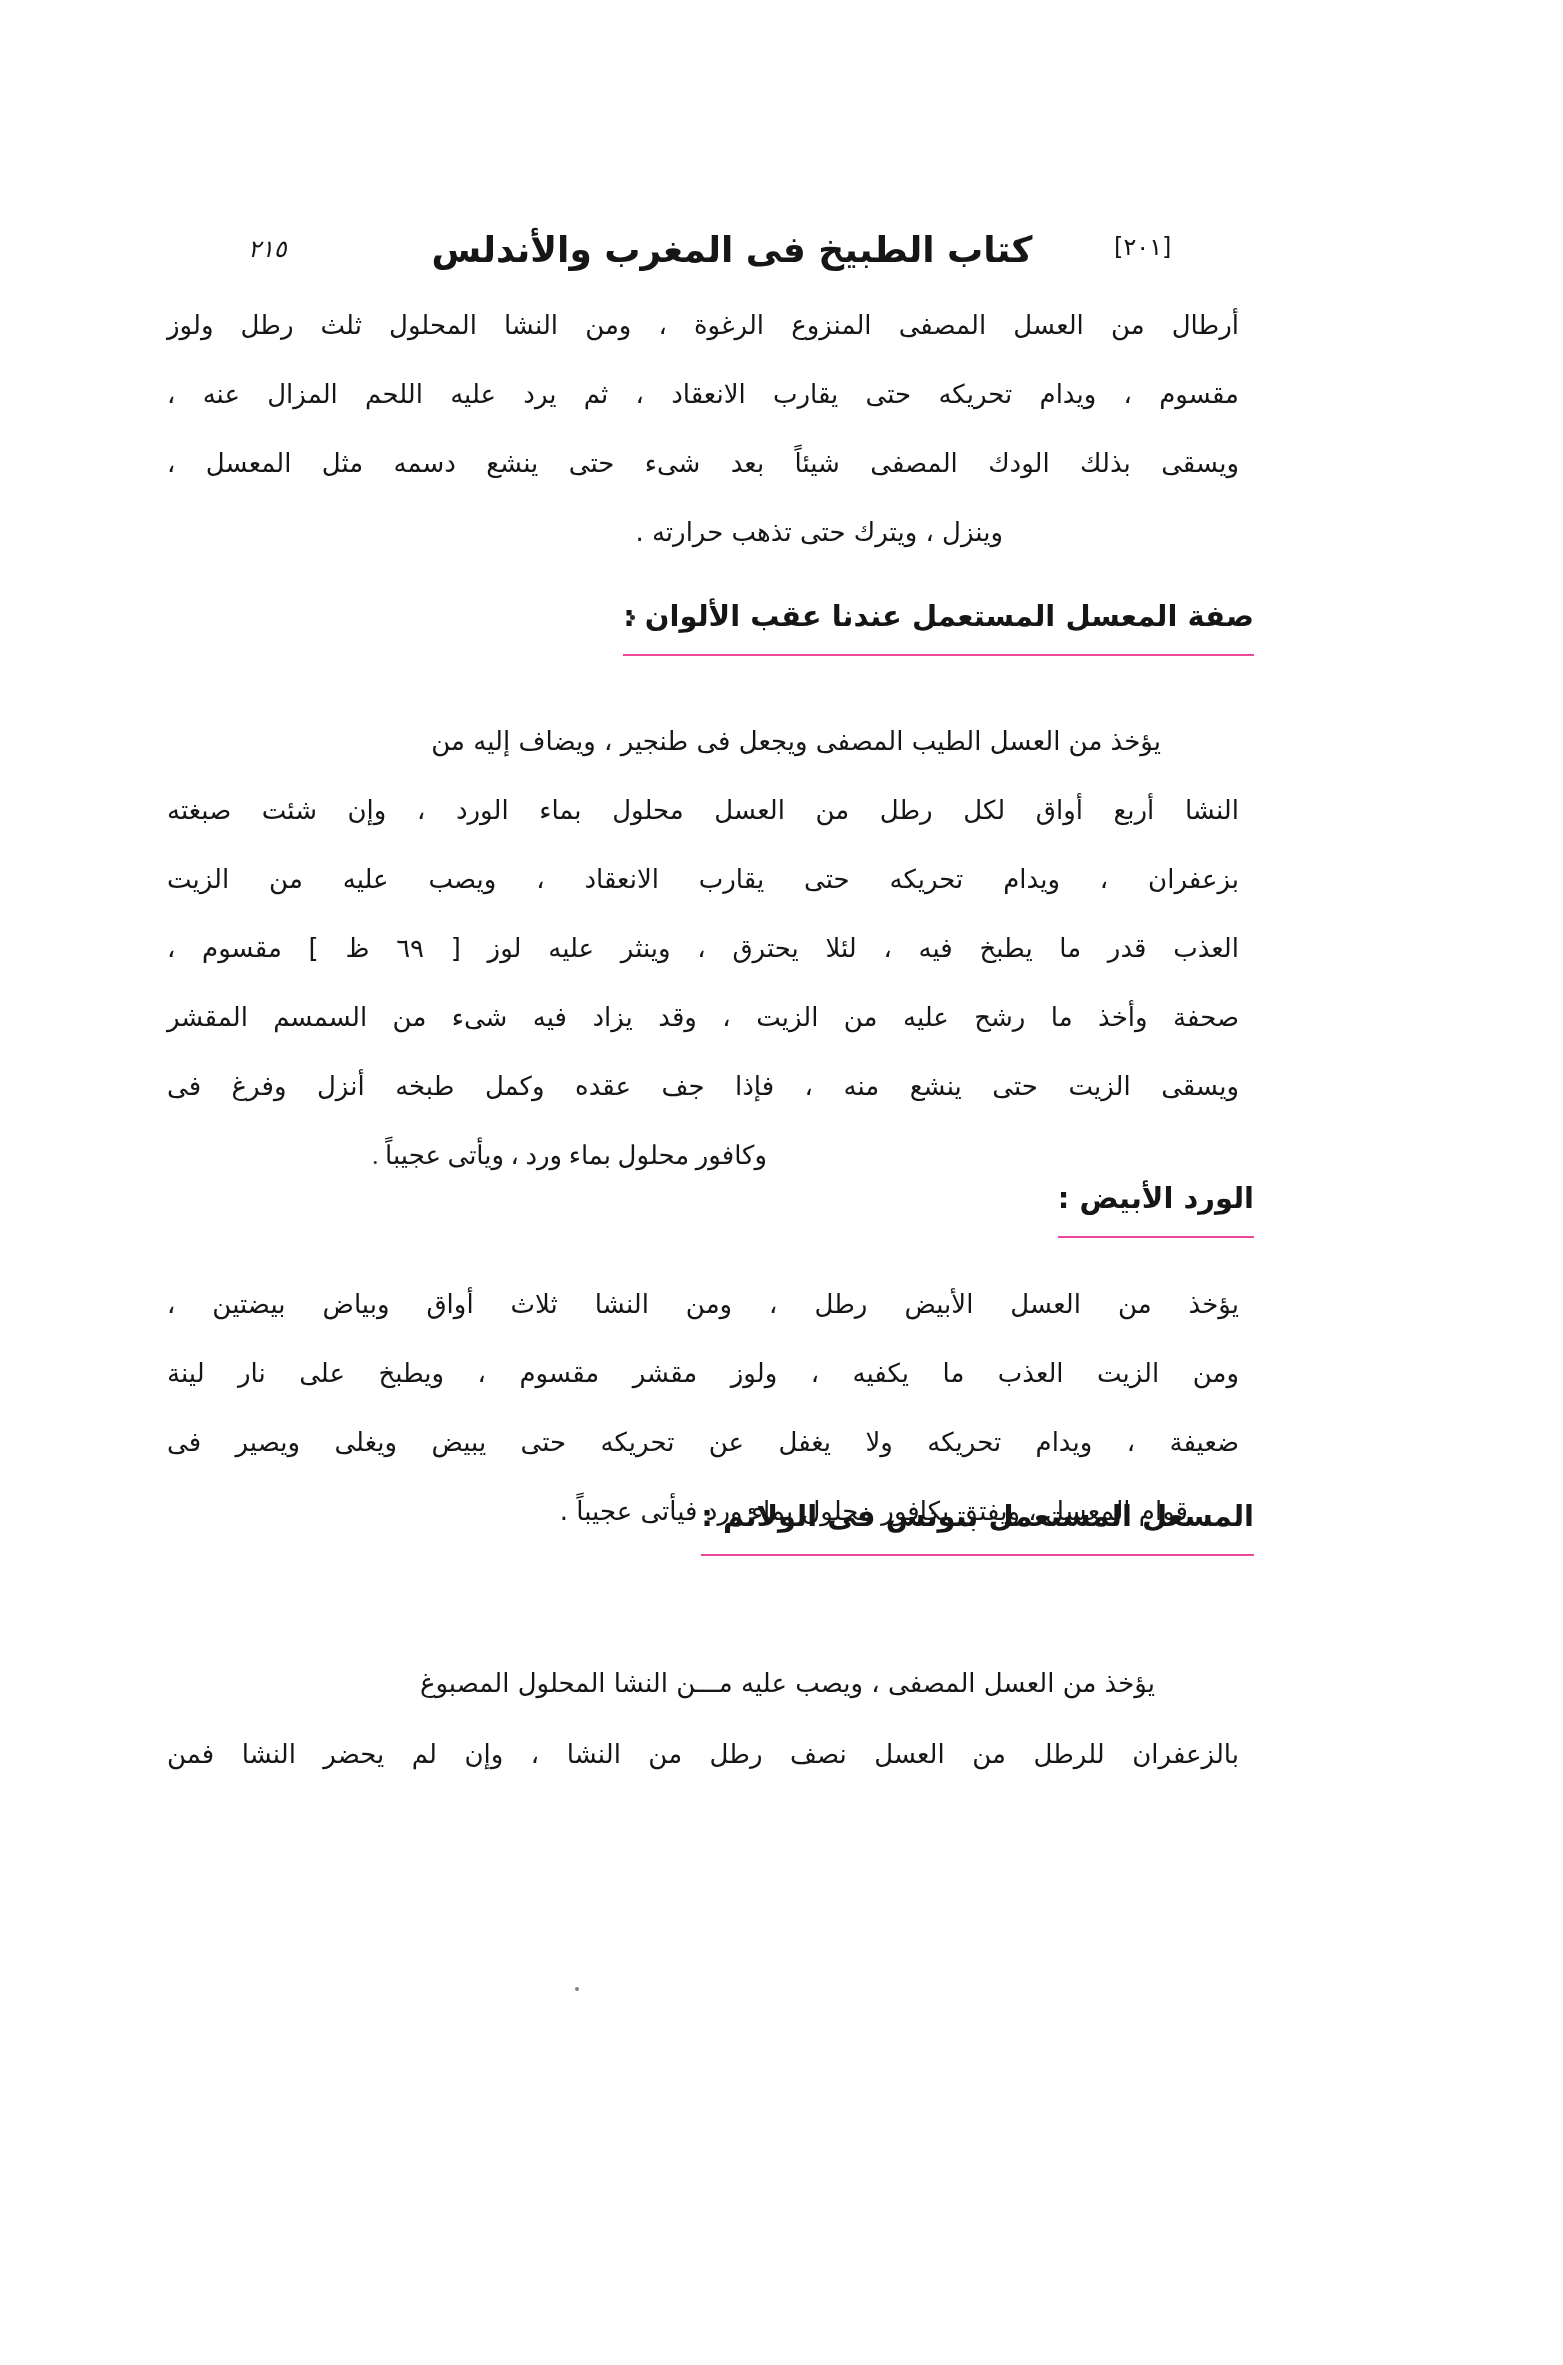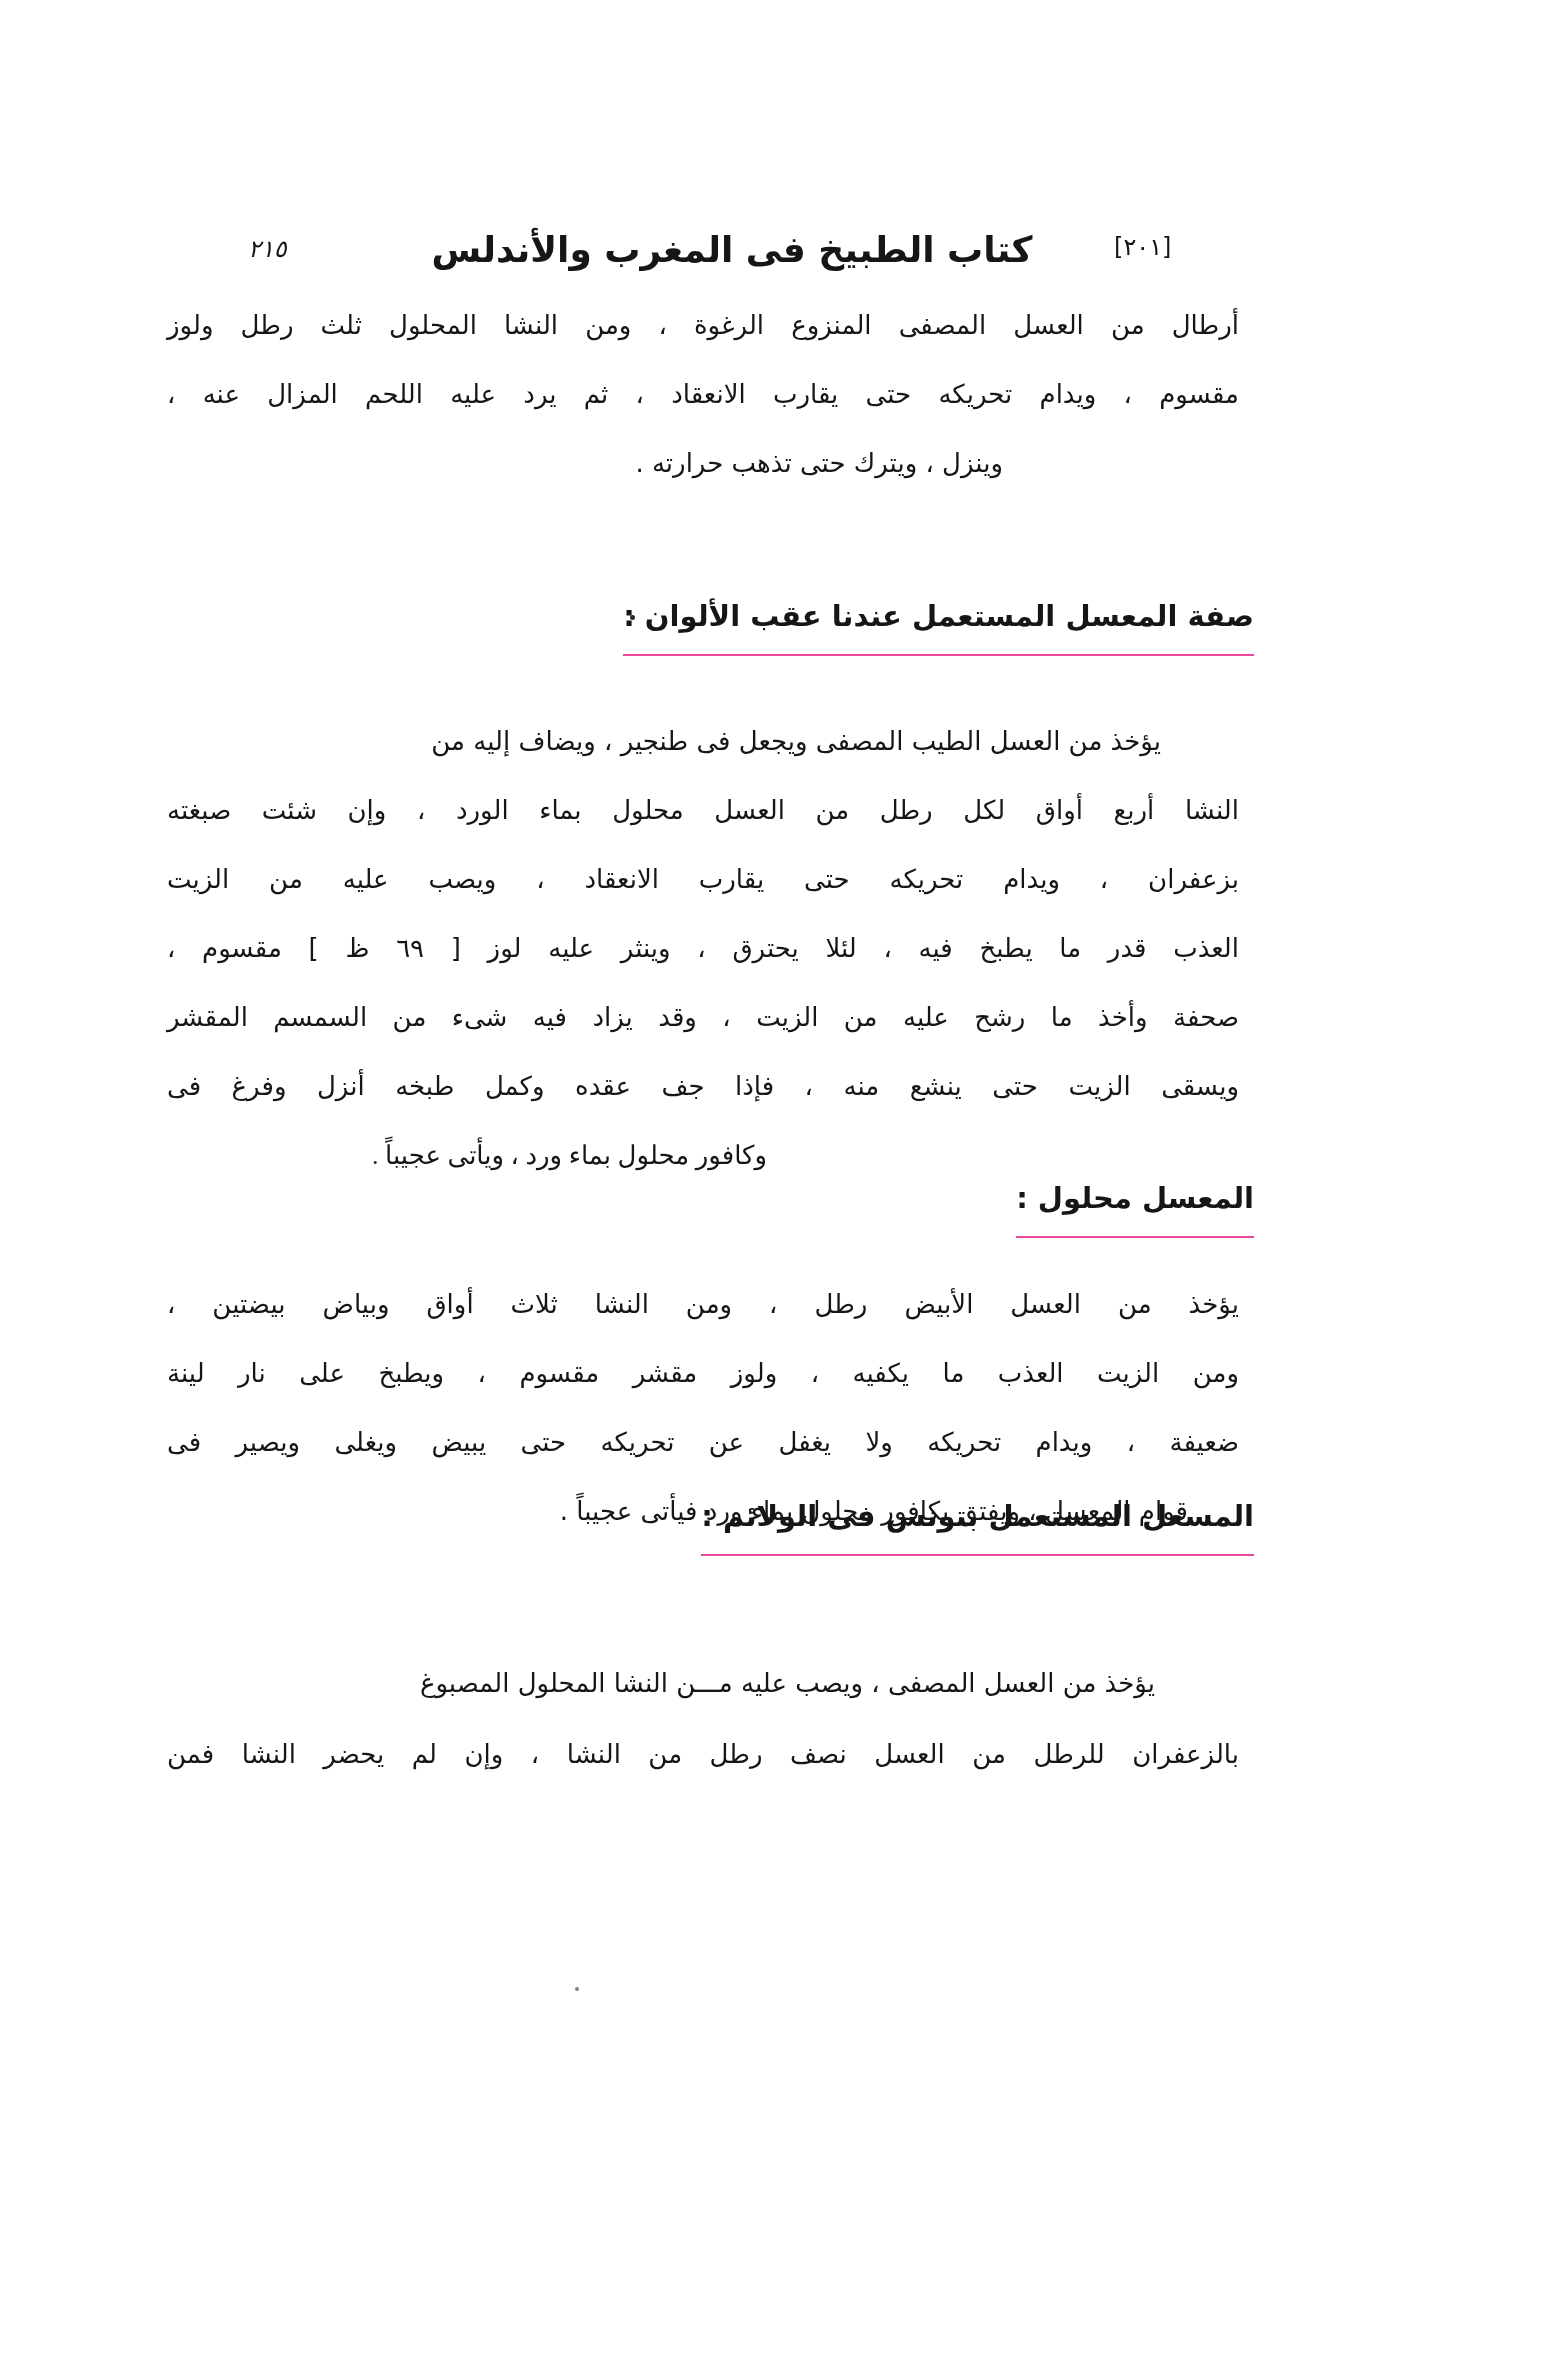--- a/index.html
+++ b/index.html
@@ -57,39 +57,40 @@
 
   <div class="abs hdr" style="left:248px; top:226px;font-style:italic;">٢١٥</div>
 
   <div class="abs hdr hdr-title" dir="rtl" style="left:732px; top:226px; transform:translateX(-50%);">كتاب الطبيخ فى المغرب والأندلس</div>
 
   <div class="abs hdr" dir="ltr" style="left:1114px; top:224px;">[٢٠١]</div>
 
   <div class="para" style="top:291px;">
     <div class="line just" dir="rtl">أرطال من العسل المصفى المنزوع الرغوة ، ومن النشا المحلول ثلث رطل ولوز</div>
     <div class="line just" dir="rtl">مقسوم ، ويدام تحريكه حتى يقارب الانعقاد ، ثم يرد عليه اللحم المزال عنه ،</div>
+    <div class="line just" dir="rtl">ويسقى بذلك الودك المصفى شيئاً بعد شىء حتى ينشع دسمه مثل المعسل ،</div>
     <div class="line start" dir="rtl" style="padding-right:236px;">وينزل ، ويترك حتى تذهب حرارته .</div>
   </div>
 
   <div class="heading" style="top:588px; padding-right:172px;">
     <span class="h-inner">صفة المعسل المستعمل عندنا عقب الألوان :</span>
   </div>
 
   <div class="para" style="top:707px;">
     <div class="line start" dir="rtl" style="padding-right:78px;">يؤخذ من العسل الطيب المصفى ويجعل فى طنجير ، ويضاف إليه من</div>
     <div class="line just" dir="rtl">النشا أربع أواق لكل رطل من العسل محلول بماء الورد ، وإن شئت صبغته</div>
     <div class="line just" dir="rtl">بزعفران ، ويدام تحريكه حتى يقارب الانعقاد ، ويصب عليه من الزيت</div>
     <div class="line just" dir="rtl">العذب قدر ما يطبخ فيه ، لئلا يحترق ، وينثر عليه لوز [ ٦٩ ظ ] مقسوم ،</div>
     <div class="line just" dir="rtl">صحفة وأخذ ما رشح عليه من الزيت ، وقد يزاد فيه شىء من السمسم المقشر</div>
     <div class="line just" dir="rtl">ويسقى الزيت حتى ينشع منه ، فإذا جف عقده وكمل طبخه أنزل وفرغ فى</div>
     <div class="line start" dir="rtl" style="padding-right:472px;font-family:Liberation Serif, serif;">وكافور محلول بماء ورد ، ويأتى عجيباً .</div>
   </div>
 
   <div class="heading" style="top:1170px; padding-right:165px;">
-    <span class="h-inner">المعسل محلول :</span>
+    <span class="h-inner">الورد الأبيض :</span>
   </div>
 
   <div class="para" style="top:1270px;">
     <div class="line just" dir="rtl">يؤخذ من العسل الأبيض رطل ، ومن النشا ثلاث أواق وبياض بيضتين ،</div>
     <div class="line just" dir="rtl">ومن الزيت العذب ما يكفيه ، ولوز مقشر مقسوم ، ويطبخ على نار لينة</div>
     <div class="line just" dir="rtl">ضعيفة ، ويدام تحريكه ولا يغفل عن تحريكه حتى يبيض ويغلى ويصير فى</div>
     <div class="line start" dir="rtl" style="padding-right:51px;">قوام المعسل ، ويفتق بكافور محلول بماء ورد فيأتى عجيباً .</div>
   </div>
 
   <div class="heading" style="top:1488px; padding-right:158px;">

